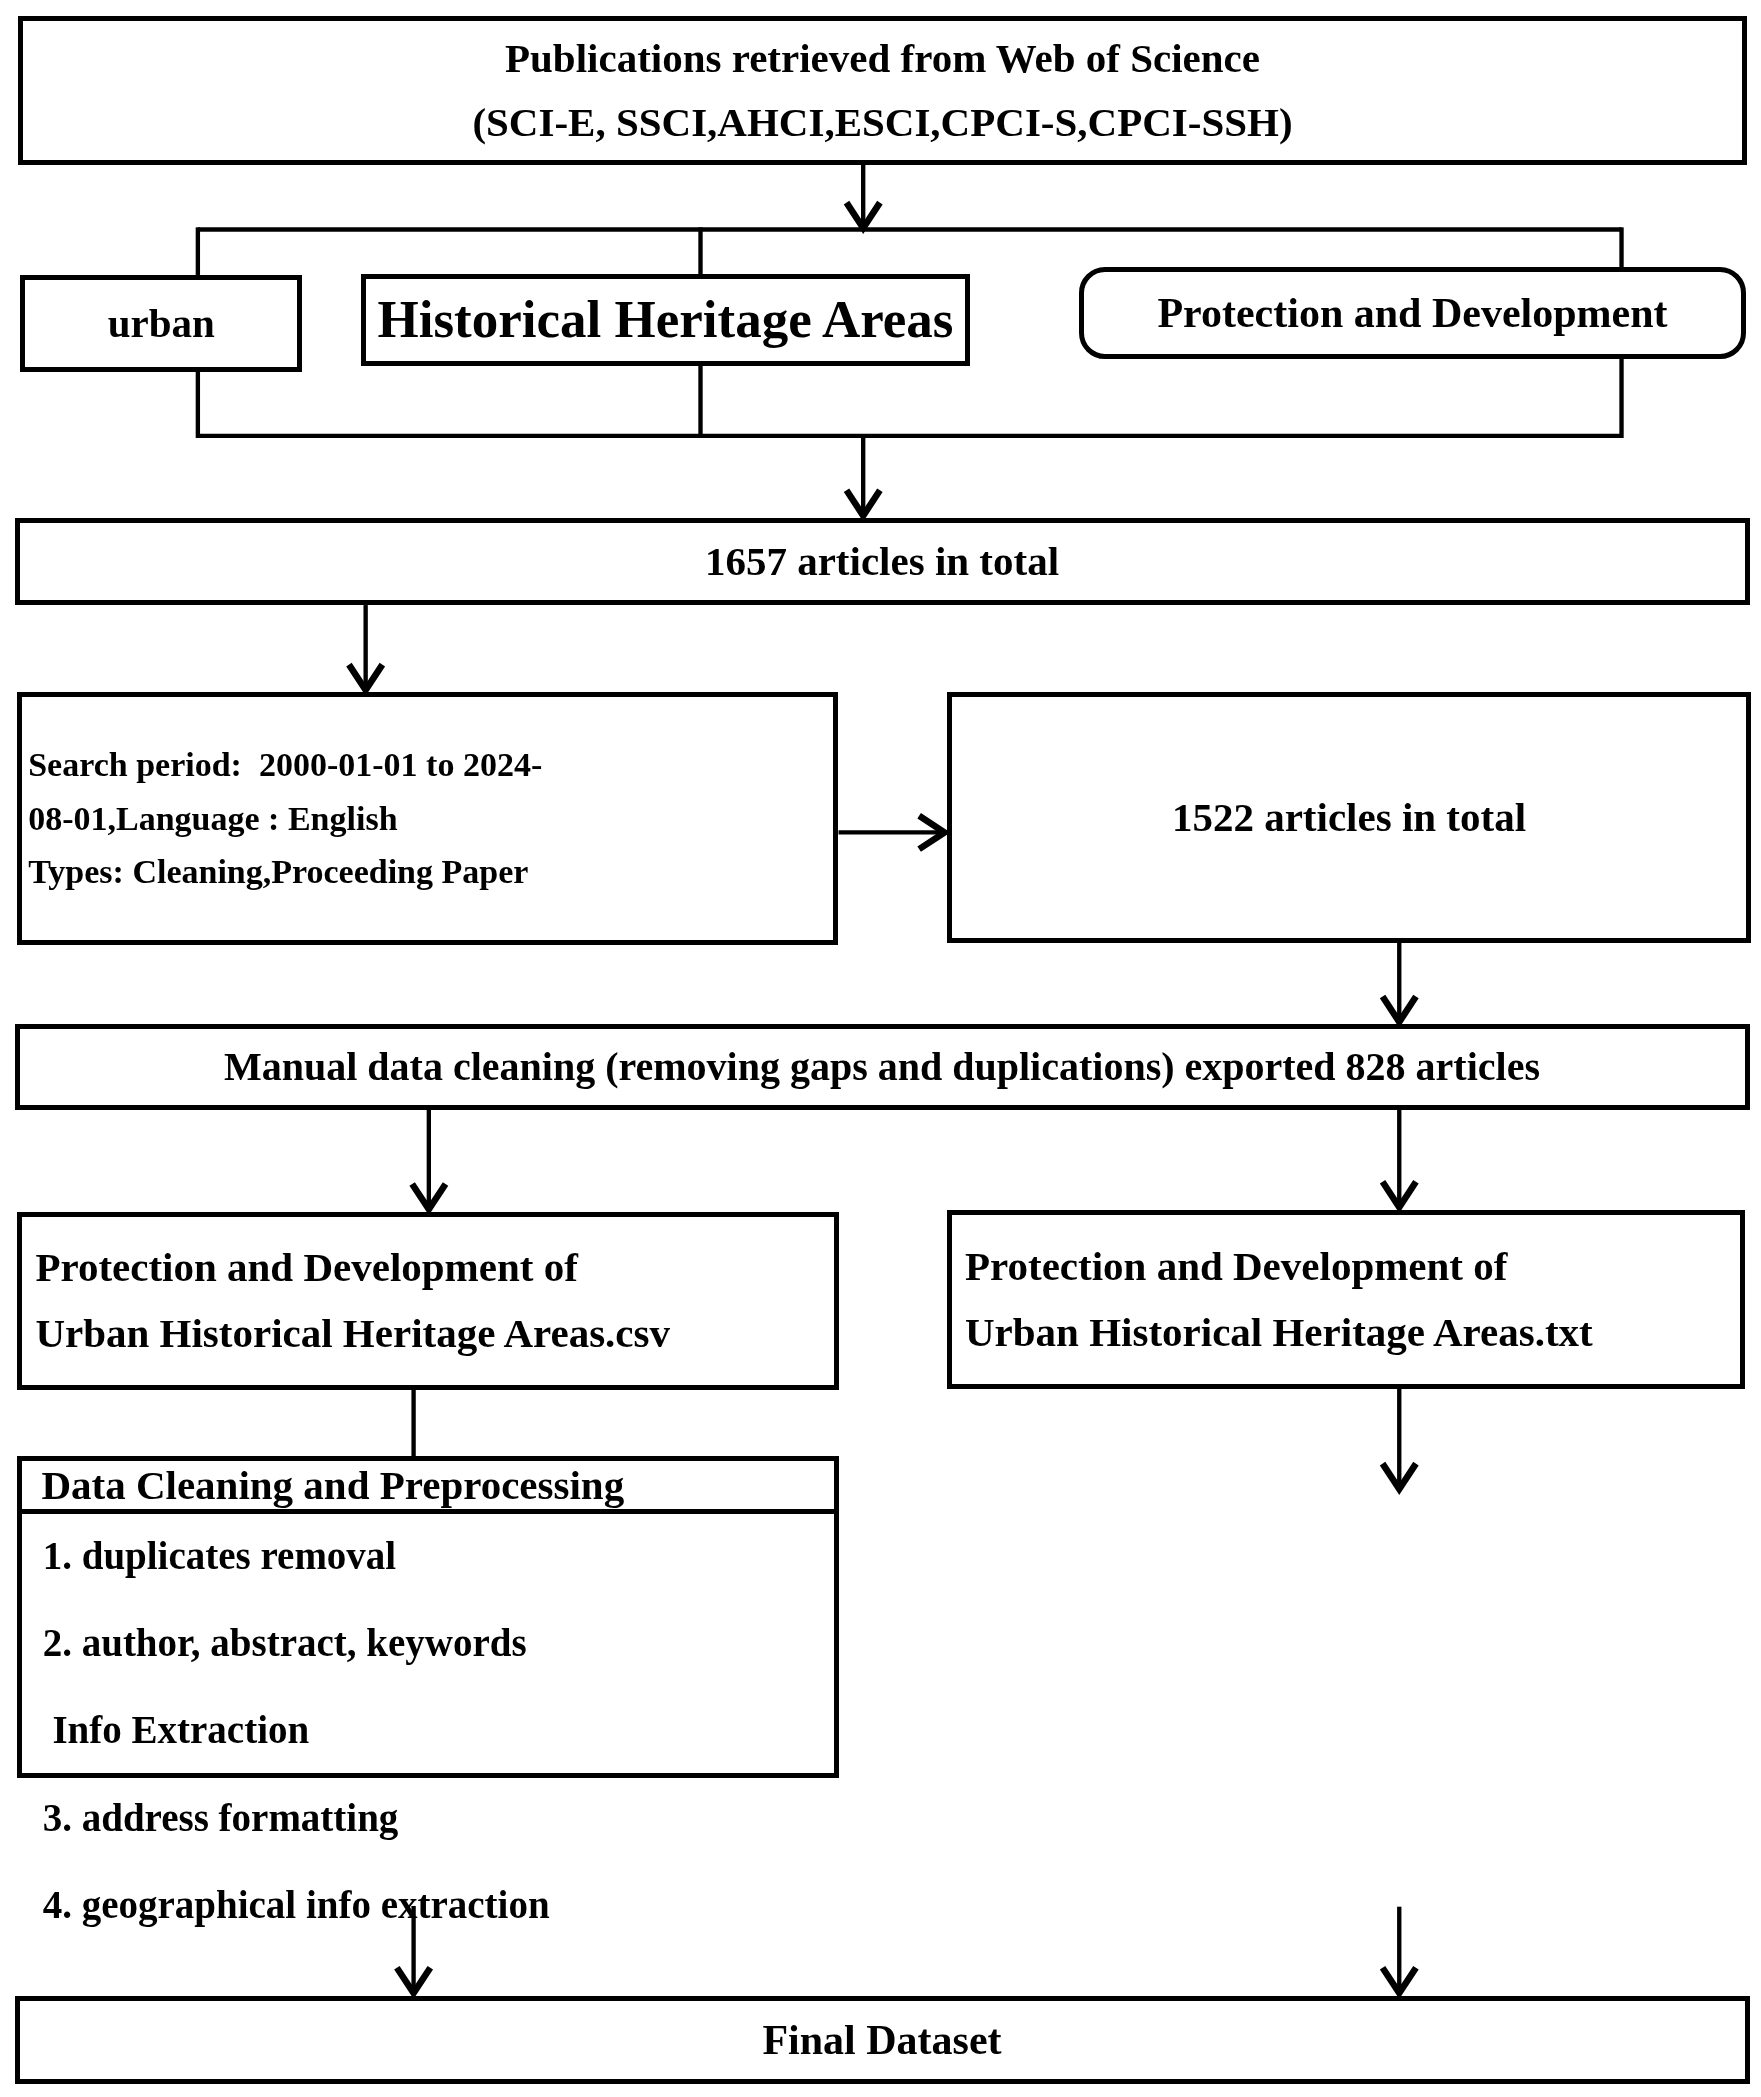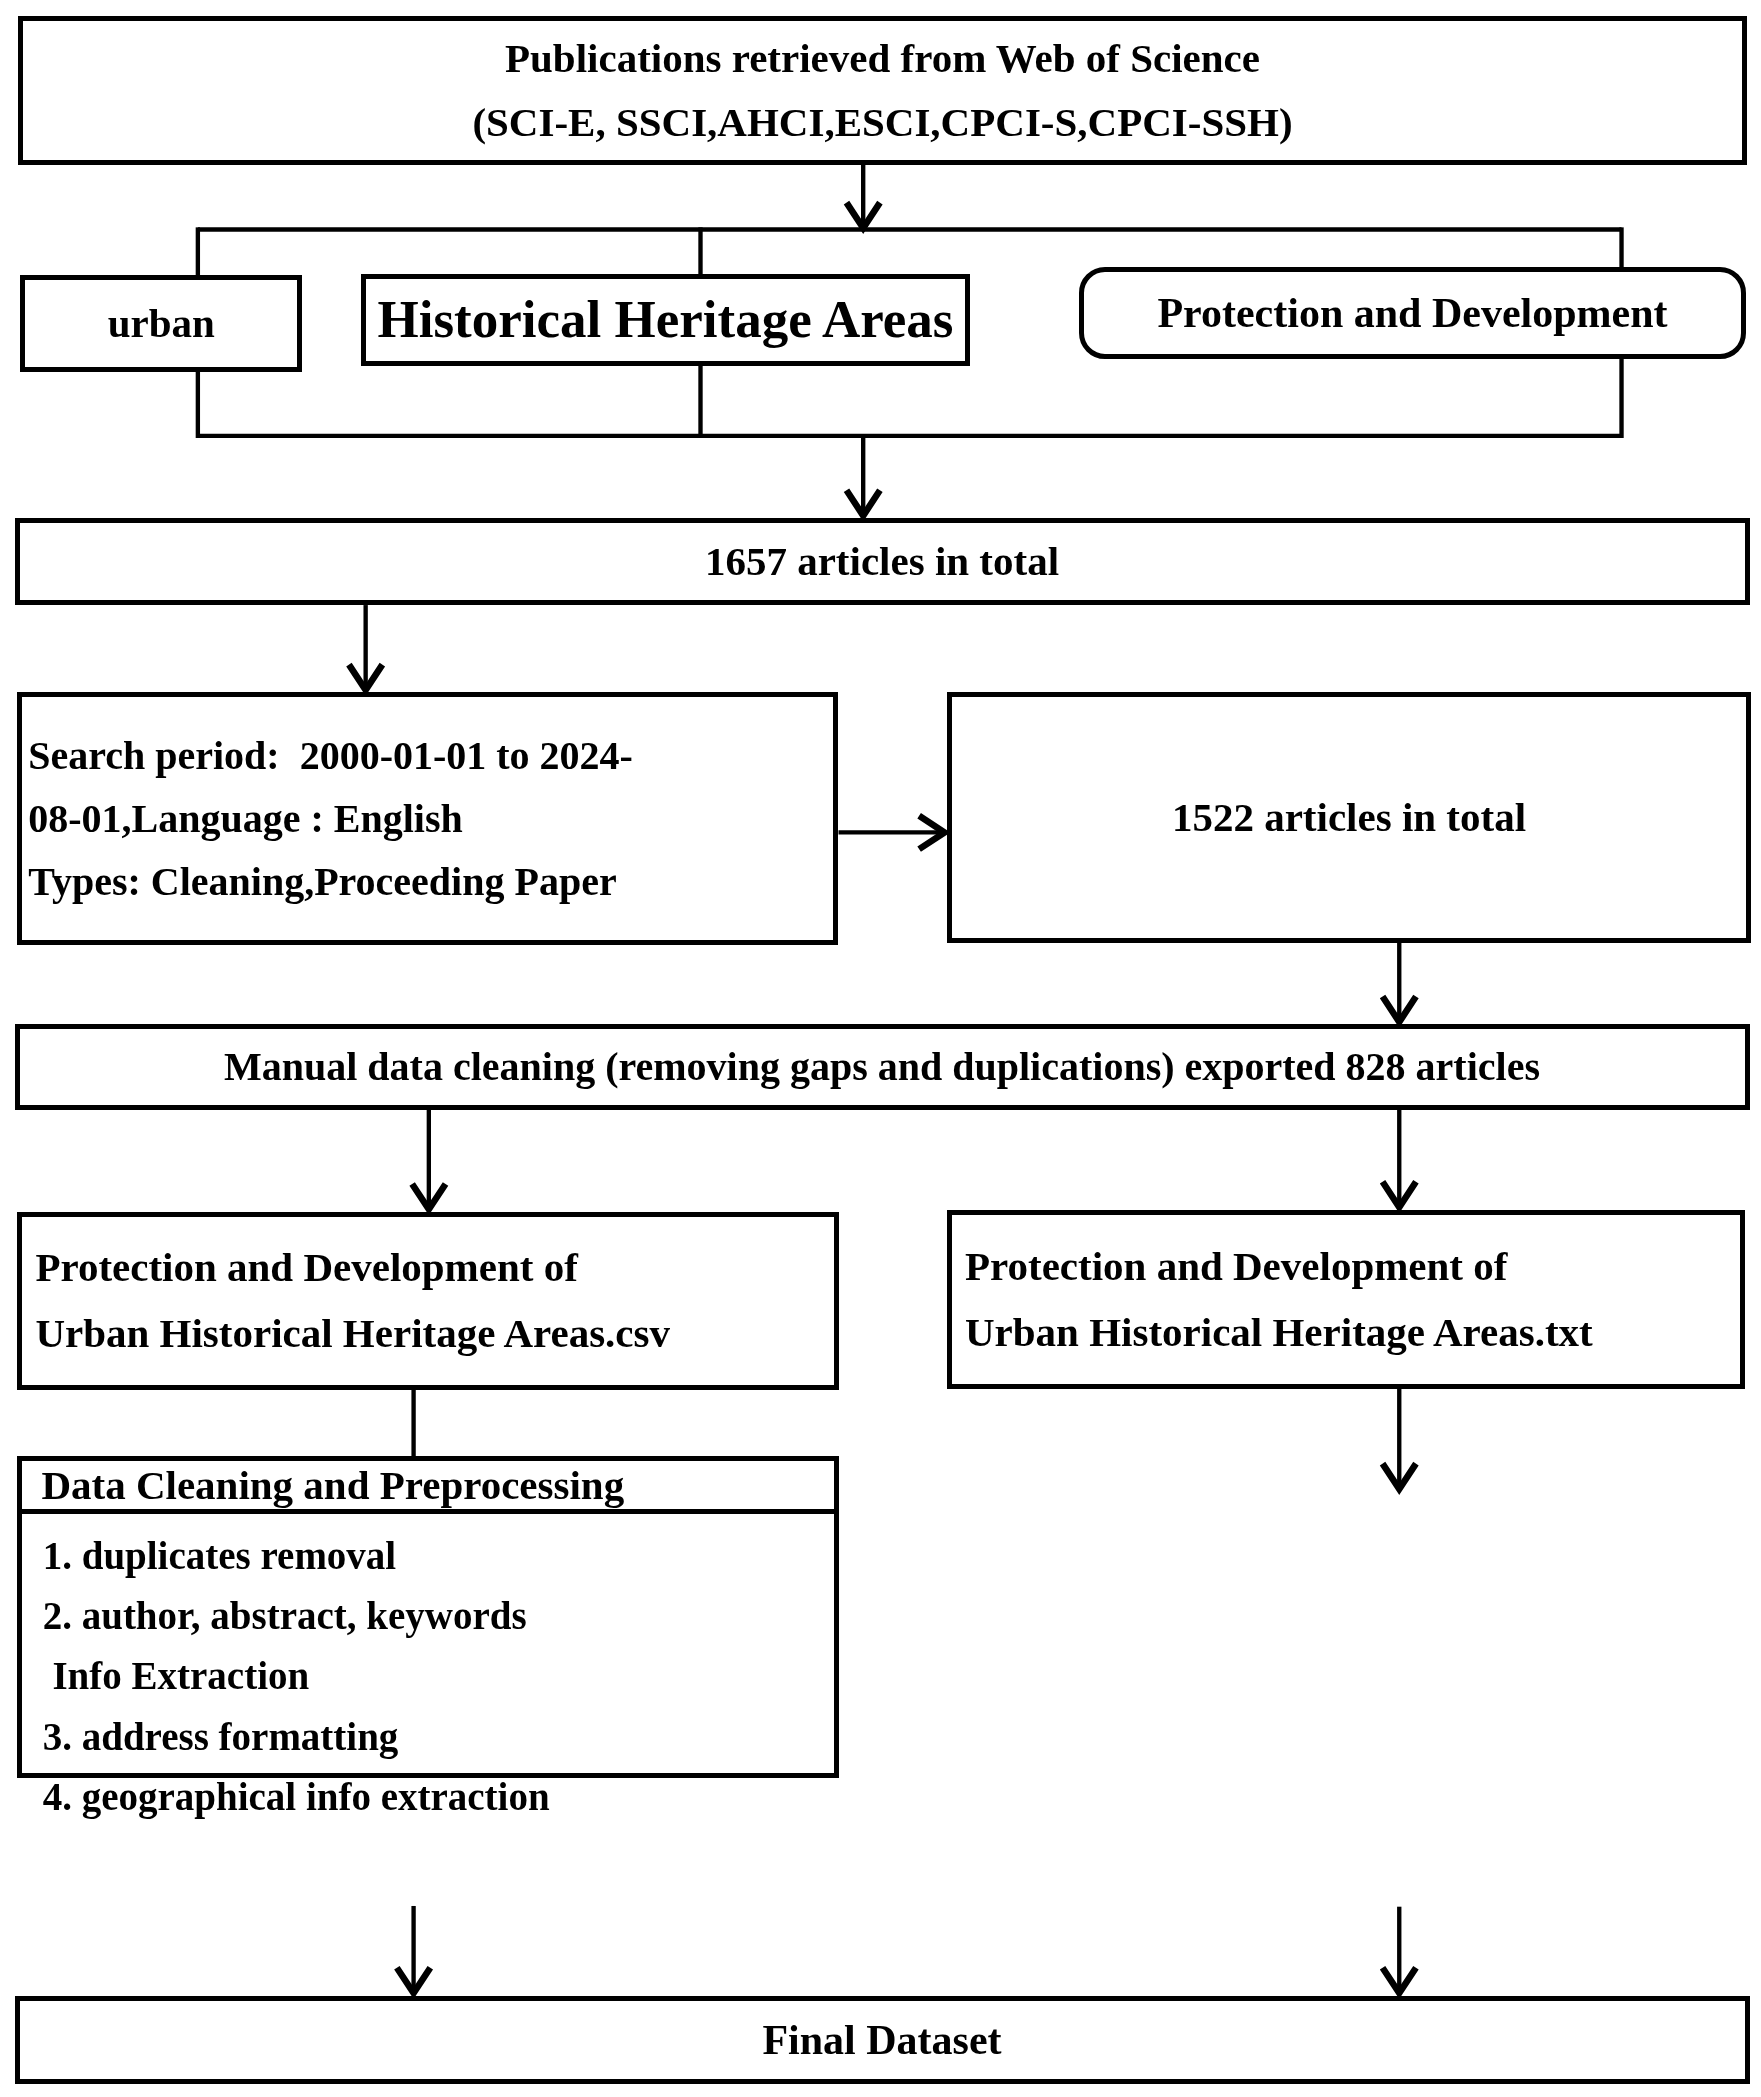--- a/index.html
+++ b/index.html
@@ -38,21 +38,21 @@
   .box.leftalign {
     align-items: flex-start;
     text-align: left;
   }
   .txtline { white-space: pre-wrap; }
   .top-box { left: 18px; top: 16px; width: 1729px; height: 149px; font-size: 41px; line-height: 1.55; }
   .kw-urban { left: 20.3px; top: 275px; width: 282px; height: 97px; font-size: 41px; }
   .kw-heritage { left: 361px; top: 274px; width: 609px; height: 92px; font-size: 53px; }
   .kw-protection { left: 1079px; top: 267px; width: 667px; height: 92px; font-size: 42px; border-radius: 26px; }
   .bar-1657 { left: 14.5px; top: 518px; width: 1735px; height: 87px; font-size: 41px; }
-  .search-box { left: 17.4px; top: 692px; width: 821px; height: 253px; font-size: 40px; line-height: 1.58; padding-left: 5.8px; }
+  .search-box { left: 17.4px; top: 692px; width: 821px; height: 253px; font-size: 34px; line-height: 1.58; padding-left: 5.8px; }
   .box-1522 { left: 947px; top: 692px; width: 804px; height: 251px; font-size: 41px; }
   .bar-manual { left: 14.5px; top: 1024px; width: 1735px; height: 86px; font-size: 40px; }
   .csv-box { left: 17.4px; top: 1212px; width: 822px; height: 178px; font-size: 41px; line-height: 1.6; padding-left: 13px; }
   .txt-box { left: 947px; top: 1210px; width: 798px; height: 179px; font-size: 41px; line-height: 1.6; padding-left: 13px; }
   .panel {
     position: absolute;
     box-sizing: border-box;
     border: 5.8px solid #000000;
     background: #ffffff;
     display: flex;
@@ -71,20 +71,21 @@
   .panel-header.headerleft { padding-left: 19px; }
   .panel-header.headercenter { justify-content: center; }
   .panel-list {
     flex: 1;
     display: flex;
     flex-direction: column;
     justify-content: flex-start;
     padding-top: 11.6px;
     font-size: 39px;
     line-height: 1.55;
+    gap: 27px;
   }
   .panel-list.listleft { padding-left: 20.3px; }
   .panel-list.listright { padding-left: 26px; }
   .bar-final { left: 14.5px; top: 1996px; width: 1735px; height: 88px; font-size: 42px; }
 </style>
 </head>
 <body>
 
 <div id="canvas">
 

